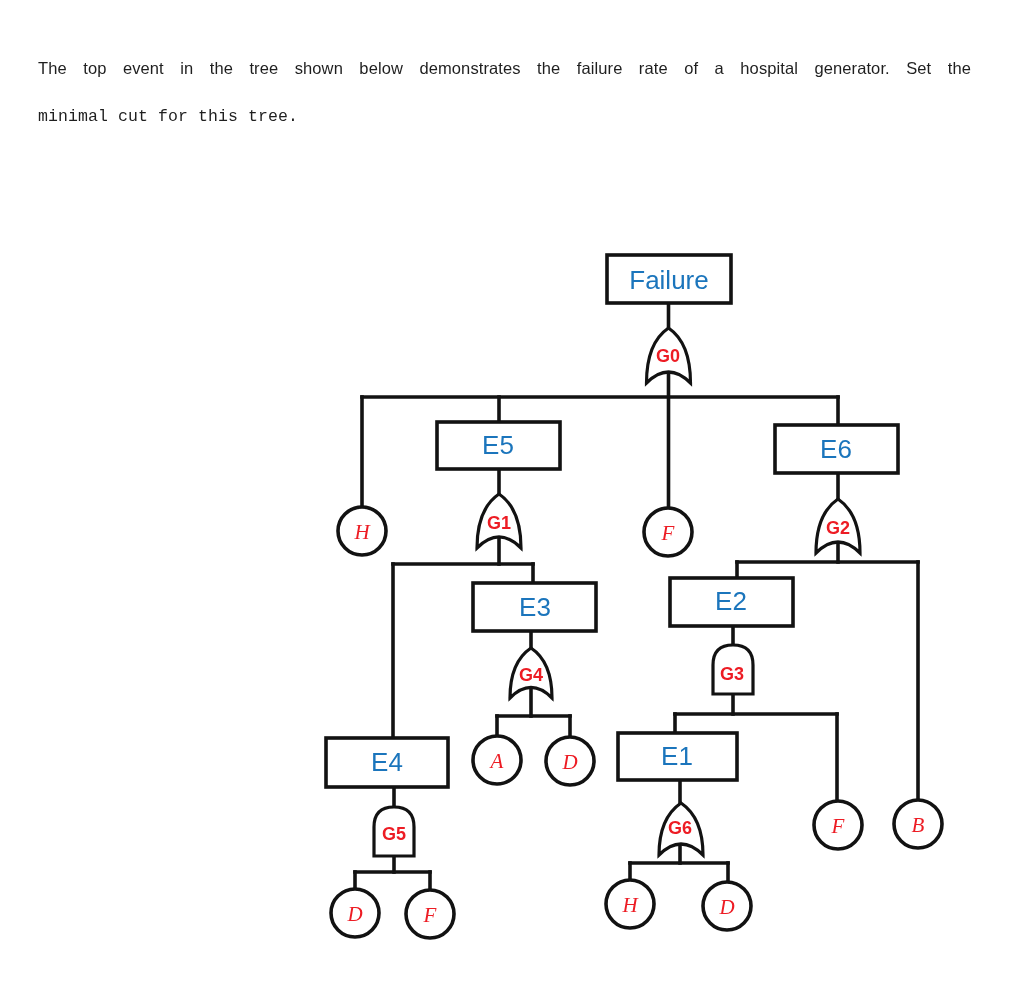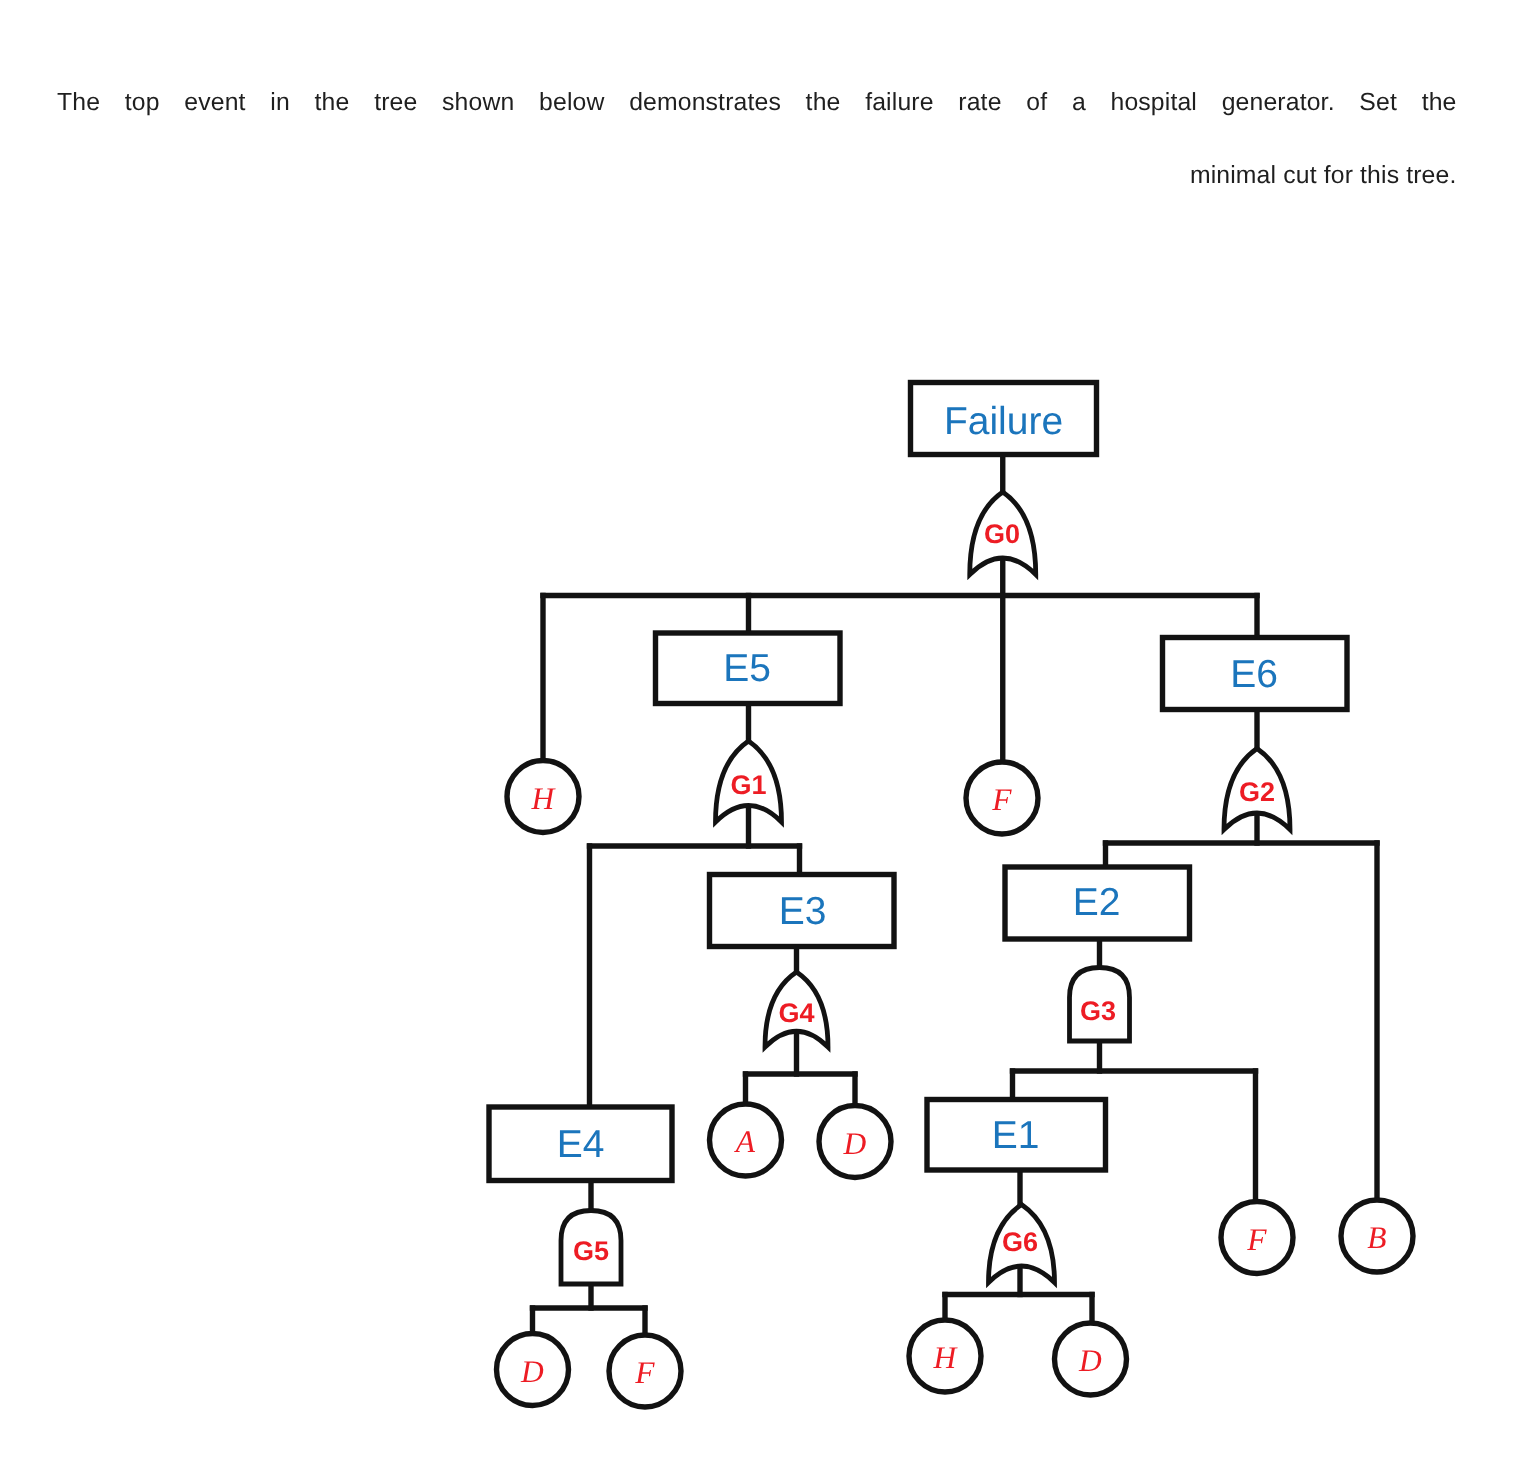--- a/index.html
+++ b/index.html
@@ -25,21 +25,22 @@
     letter-spacing: 0.1px;
     margin-left: 24px;
   }
   #line1 {
     top: 57px;
     text-align: justify;
     text-align-last: justify;
   }
   #line2 {
     top: 106px;
-    text-align: right;
+    text-align: left;
+    font-family: Liberation Mono, monospace;
   }
   svg { position: absolute; top: 0; left: 0; }
 
   .wire {
     stroke: var(--line-color, #121212);
     stroke-width: 3.6;
     fill: none;
     stroke-linecap: square;
   }
   .gate-shape {

